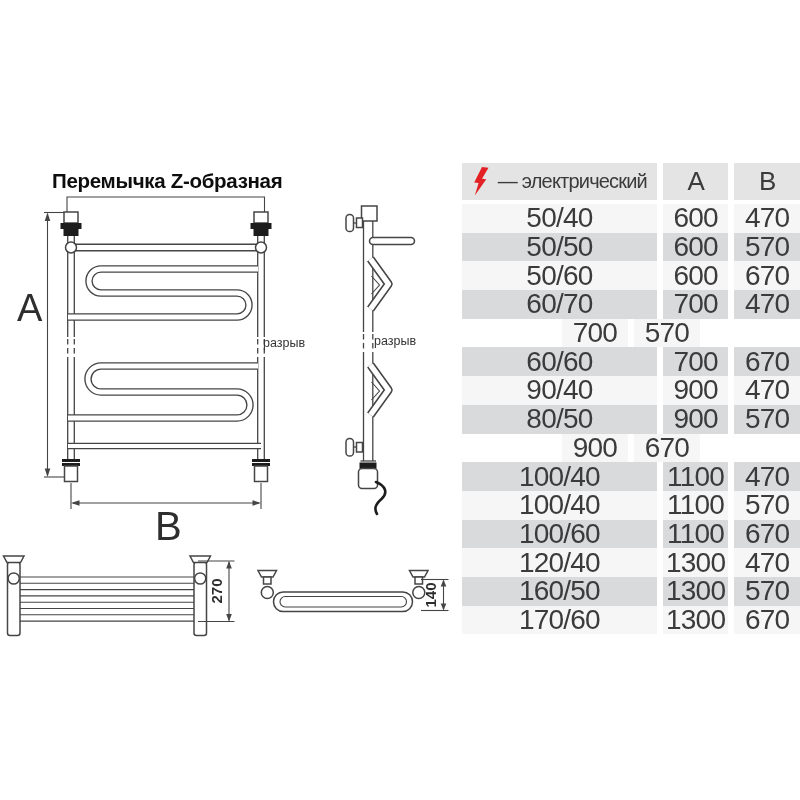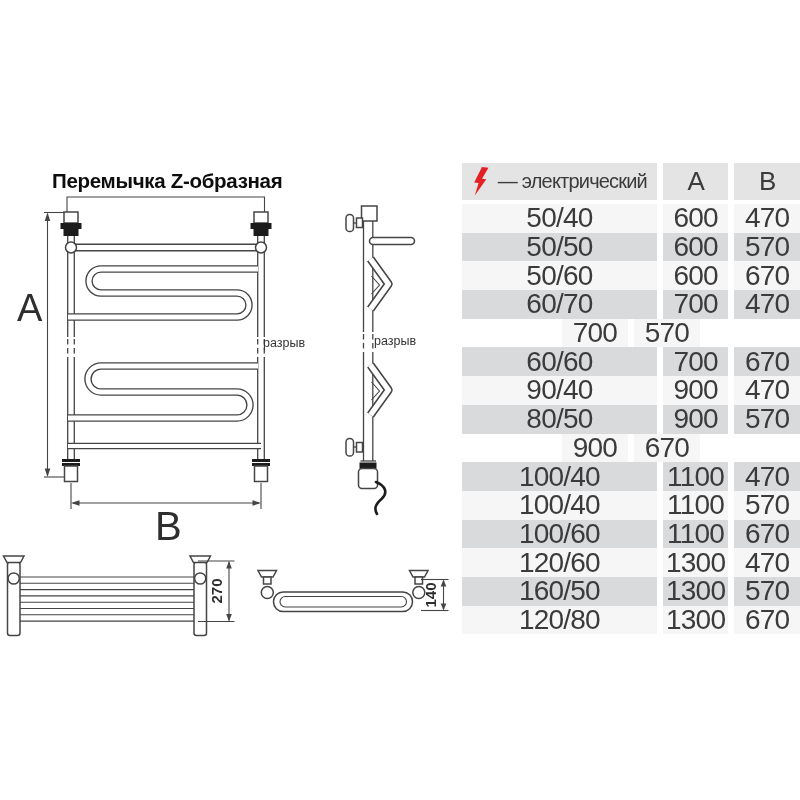--- a/index.html
+++ b/index.html
@@ -265,28 +265,28 @@
       <div class="cell c1 cell-text">100/40</div>
       <div class="cell c2 cell-text">1100</div>
       <div class="cell c3 cell-text">570</div>
     </div>
     <div class="trow">
       <div class="cell c1 cell-text">100/60</div>
       <div class="cell c2 cell-text">1100</div>
       <div class="cell c3 cell-text">670</div>
     </div>
     <div class="trow">
-      <div class="cell c1 cell-text">120/60</div>
+      <div class="cell c1 cell-text">120/40</div>
       <div class="cell c2 cell-text">1300</div>
       <div class="cell c3 cell-text">470</div>
     </div>
     <div class="trow">
       <div class="cell c1 cell-text">160/50</div>
       <div class="cell c2 cell-text">1300</div>
       <div class="cell c3 cell-text">570</div>
     </div>
     <div class="trow">
-      <div class="cell c1 cell-text">120/80</div>
+      <div class="cell c1 cell-text">170/60</div>
       <div class="cell c2 cell-text">1300</div>
       <div class="cell c3 cell-text">670</div>
     </div>
   </div>
 </div>
 
 </body></html>

